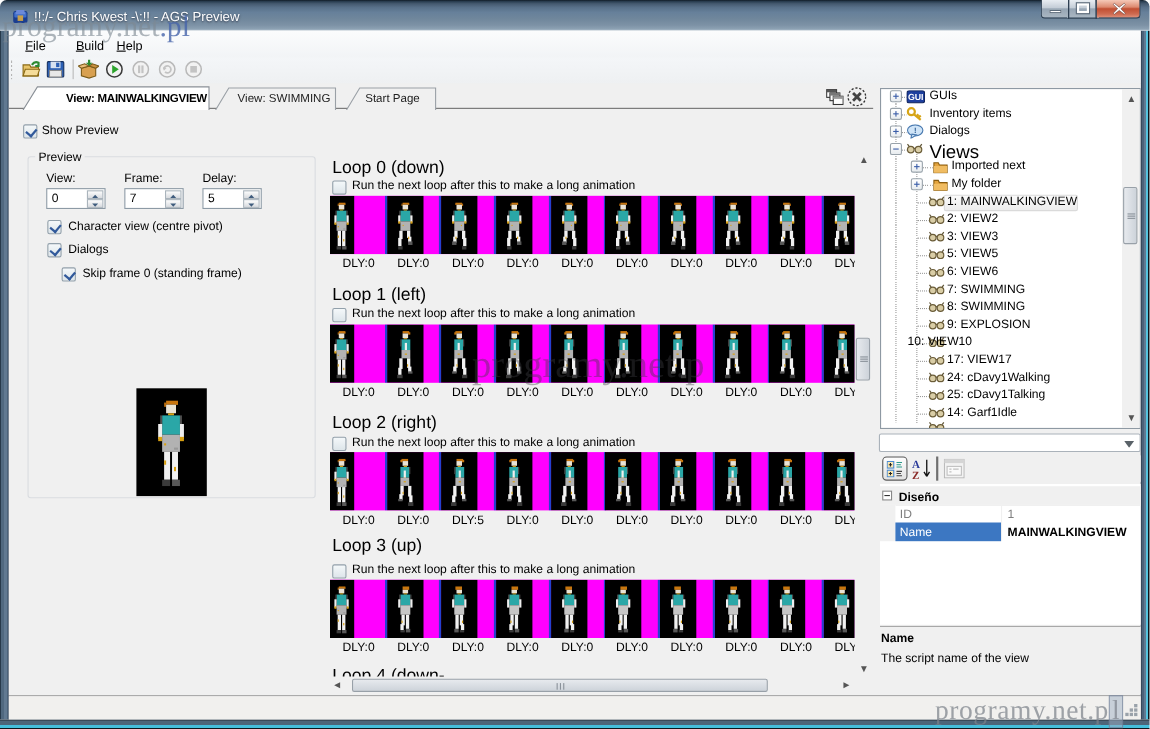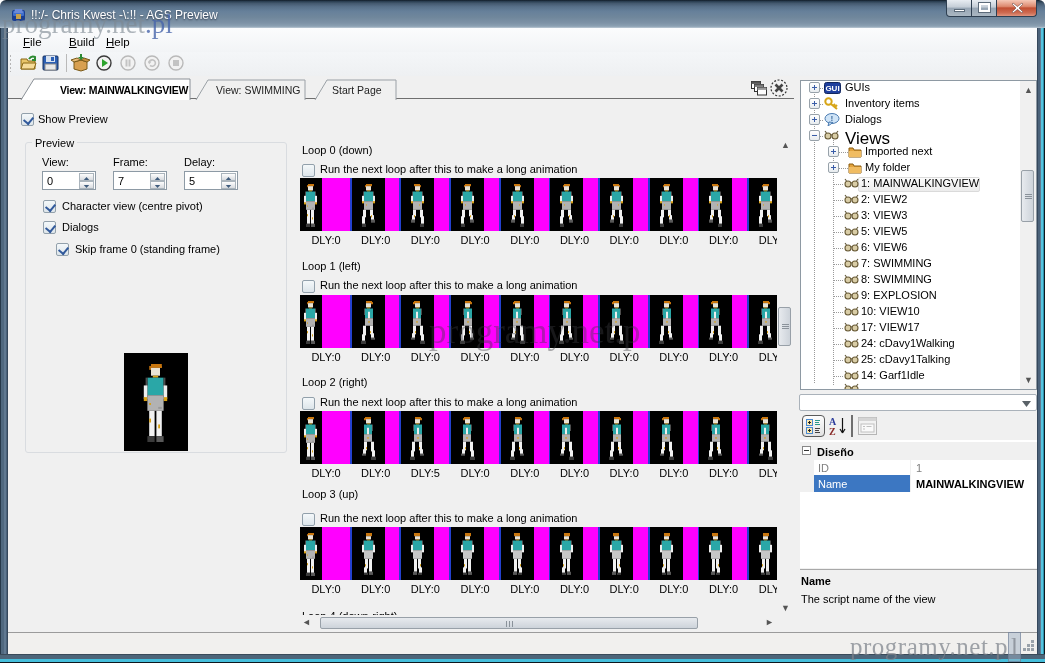--- a/index.html
+++ b/index.html
@@ -44,21 +44,21 @@
 .spin{width:54px;height:19px;background:#fff;border:1px solid #8d9aa5;}
 .spin .v{position:absolute;left:4px;top:3px;font-size:11px;color:#000}
 .spin .ud{position:absolute;right:1px;top:1px;width:15px;height:15px;}
 .udb{position:absolute;left:0;width:15px;height:8px;background:linear-gradient(#fdfdfd,#d8dbdf);border:1px solid #aab4bc;}
 .udb svg{position:absolute;left:3px;top:1.5px}
 
 .strip{height:53px;background:#ff00ff;overflow:hidden;}
 .blk{position:absolute;top:0;height:53px;background:#000;}
 .bluebar{position:absolute;top:0;width:2px;height:53px;background:#2441cf;}
 .dly{position:absolute;font-size:11px;color:#000;width:46px;text-align:center}
-.looplab{font-size:11px;color:#000}
+.looplab{font-size:16px;color:#000}
 
 .sbtrack{background:#f0f0f0;}
 .sbbtn{position:absolute;background:transparent;border:none;}
 .sbthumbv{position:absolute;left:1px;width:13px;background:linear-gradient(90deg,#e7eaee,#cdd3da);border:1px solid #98a0a8;border-radius:2px;}
 .sbthumbh{position:absolute;top:2px;height:12px;background:linear-gradient(#e7eaee,#cdd3da);border:1px solid #98a0a8;border-radius:2px;}
 .arr{position:absolute;font-size:9px;color:#555;line-height:1}
 
 #tree{left:800px;top:80px;width:237px;height:310px;background:#fff;border:1px solid #8e99a3;overflow:hidden;}
 .expbox{position:absolute;width:11px;height:11px;background:linear-gradient(#fff,#e8ecef);border:1px solid #98a2aa;border-radius:2px;}
 .expbox::before{content:"";position:absolute;left:2px;top:4px;width:5px;height:1px;background:#3a5da8;}
@@ -759,21 +759,21 @@
     </svg>
     <div class="ab" style="left:861px;top:289px;font-size:11px;color:#000">9: EXPLOSION</div>
     <div class="doth" style="left:834px;top:312px;width:10px"></div>
     <svg class="ab" style="left:844px;top:306px" width="15" height="10" viewBox="0 0 15 10">
       <path d="M2.5 3 L1 1" stroke="#5f5536" stroke-width="1.1" fill="none"></path>
       <path d="M12.5 3 L14 1" stroke="#5f5536" stroke-width="1.1" fill="none"></path>
       <circle cx="4" cy="6" r="3" fill="#d9cda6" stroke="#6a5c38" stroke-width="1.1"></circle>
       <circle cx="11" cy="6" r="3" fill="#d9cda6" stroke="#6a5c38" stroke-width="1.1"></circle>
       <path d="M6.8 5.2 Q7.5 4.4 8.2 5.2" stroke="#6a5c38" stroke-width="1.1" fill="none"></path>
     </svg>
-    <div class="ab" style="left:861px;top:305px;font-size:11px;color:#000">10: VIEW10</div>
+    <div class="ab" style="left:825px;top:305px;font-size:11px;color:#000">10: VIEW10</div>
     <div class="doth" style="left:834px;top:328px;width:10px"></div>
     <svg class="ab" style="left:844px;top:322px" width="15" height="10" viewBox="0 0 15 10">
       <path d="M2.5 3 L1 1" stroke="#5f5536" stroke-width="1.1" fill="none"></path>
       <path d="M12.5 3 L14 1" stroke="#5f5536" stroke-width="1.1" fill="none"></path>
       <circle cx="4" cy="6" r="3" fill="#d9cda6" stroke="#6a5c38" stroke-width="1.1"></circle>
       <circle cx="11" cy="6" r="3" fill="#d9cda6" stroke="#6a5c38" stroke-width="1.1"></circle>
       <path d="M6.8 5.2 Q7.5 4.4 8.2 5.2" stroke="#6a5c38" stroke-width="1.1" fill="none"></path>
     </svg>
     <div class="ab" style="left:861px;top:321px;font-size:11px;color:#000">17: VIEW17</div>
     <div class="doth" style="left:834px;top:344px;width:10px"></div>

